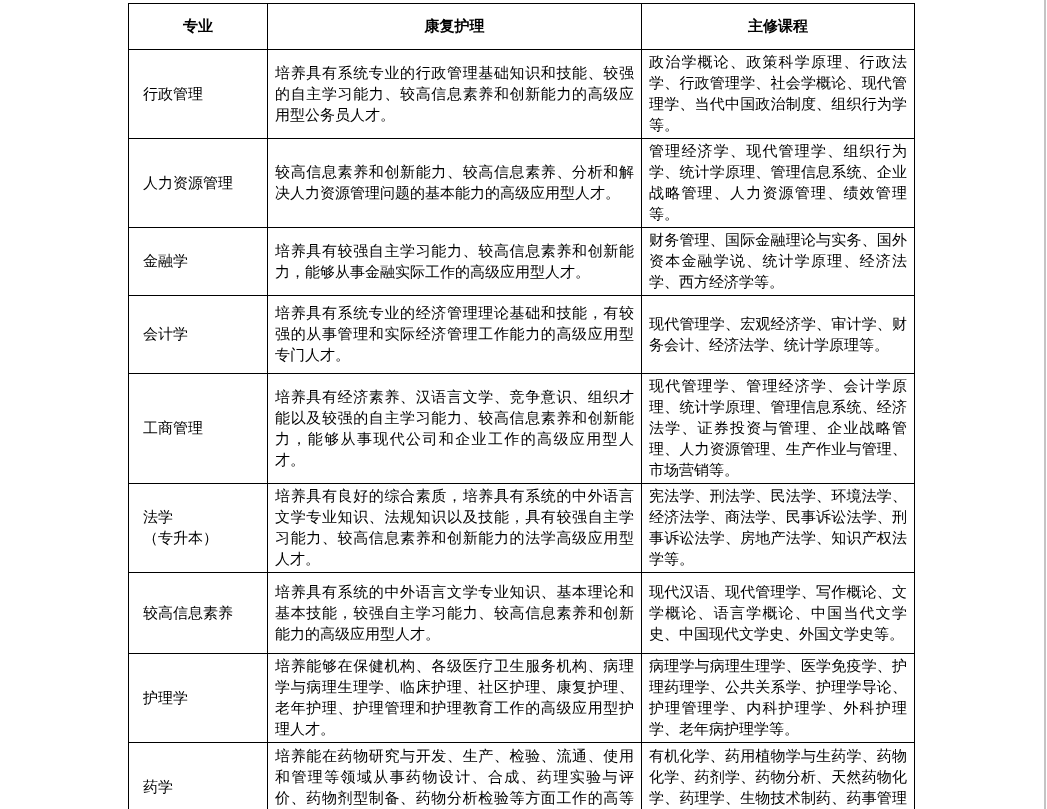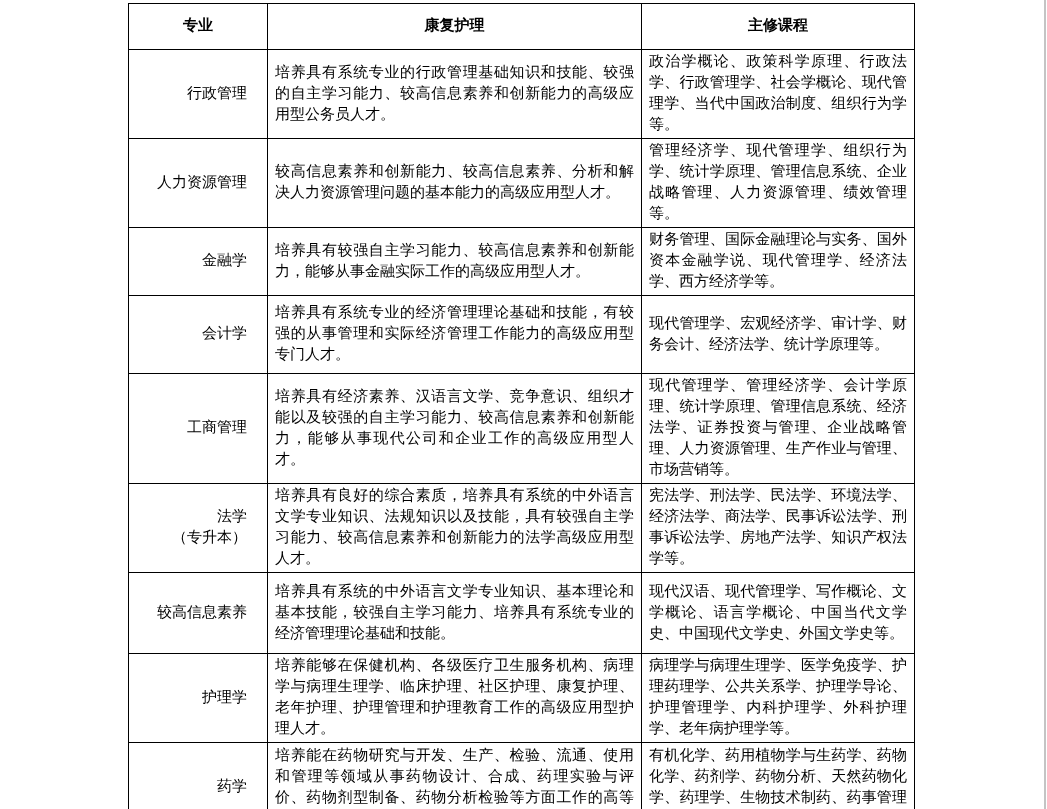--- a/index.html
+++ b/index.html
@@ -6,21 +6,21 @@
     margin: 0;
     padding: 0;
     background: #ffffff;
   }
   .stage {
     position: relative;
     width: 1047px;
     height: 809px;
     overflow: hidden;
     background: #ffffff;
-    font-family: Liberation Mono, monospace;
+    font-family: Liberation Serif, serif;
     color: #000000;
   }
   table.majors {
     position: absolute;
     left: 128px;
     top: 3px;
     width: 786px;
     border-collapse: collapse;
     table-layout: fixed;
   }
@@ -32,23 +32,23 @@
     vertical-align: middle;
     overflow: hidden;
     font-weight: normal;
   }
   table.majors th {
     font-weight: bold;
     text-align: center;
     padding: 2px 4px;
   }
   td.cell-major {
-    text-align: right;
+    text-align: left;
     white-space: pre-line;
-    padding: 2px 20px;
+    padding: 2px 14px;
   }
   td.cell-objective,
   td.cell-courses {
     text-align: justify;
     padding: 2px 7px;
   }
   tr.r-head { height: 46px; }
   tr.r0 { height: 85px; }
   tr.r1 { height: 84px; }
   tr.r2 { height: 64px; }
@@ -90,41 +90,41 @@
         <td class="cell-courses">政治学概论、政策科学原理、行政法学、行政管理学、社会学概论、现代管理学、当代中国政治制度、组织行为学等。</td>
       </tr>
       <tr class="r1">
         <td class="cell-major">人力资源管理</td>
         <td class="cell-objective">较高信息素养和创新能力、较高信息素养、分析和解决人力资源管理问题的基本能力的高级应用型人才。</td>
         <td class="cell-courses">管理经济学、现代管理学、组织行为学、统计学原理、管理信息系统、企业战略管理、人力资源管理、绩效管理等。</td>
       </tr>
       <tr class="r2">
         <td class="cell-major">金融学</td>
         <td class="cell-objective">培养具有较强自主学习能力、较高信息素养和创新能力，能够从事金融实际工作的高级应用型人才。</td>
-        <td class="cell-courses">财务管理、国际金融理论与实务、国外资本金融学说、现代管理学、经济法学、西方经济学等。</td>
+        <td class="cell-courses">财务管理、国际金融理论与实务、国外资本金融学说、统计学原理、经济法学、西方经济学等。</td>
       </tr>
       <tr class="r3">
         <td class="cell-major">会计学</td>
         <td class="cell-objective">培养具有系统专业的经济管理理论基础和技能，有较强的从事管理和实际经济管理工作能力的高级应用型专门人才。</td>
         <td class="cell-courses">现代管理学、宏观经济学、审计学、财务会计、经济法学、统计学原理等。</td>
       </tr>
       <tr class="r4">
         <td class="cell-major">工商管理</td>
         <td class="cell-objective">培养具有经济素养、汉语言文学、竞争意识、组织才能以及较强的自主学习能力、较高信息素养和创新能力，能够从事现代公司和企业工作的高级应用型人才。</td>
         <td class="cell-courses">现代管理学、管理经济学、会计学原理、统计学原理、管理信息系统、经济法学、证券投资与管理、企业战略管理、人力资源管理、生产作业与管理、市场营销等。</td>
       </tr>
       <tr class="r5">
         <td class="cell-major">法学
 （专升本）</td>
         <td class="cell-objective">培养具有良好的综合素质，培养具有系统的中外语言文学专业知识、法规知识以及技能，具有较强自主学习能力、较高信息素养和创新能力的法学高级应用型人才。</td>
         <td class="cell-courses">宪法学、刑法学、民法学、环境法学、经济法学、商法学、民事诉讼法学、刑事诉讼法学、房地产法学、知识产权法学等。</td>
       </tr>
       <tr class="r6">
         <td class="cell-major">较高信息素养</td>
-        <td class="cell-objective">培养具有系统的中外语言文学专业知识、基本理论和基本技能，较强自主学习能力、培养具有系统专业的经济管理理论基础和技能。</td>
+        <td class="cell-objective">培养具有系统的中外语言文学专业知识、基本理论和基本技能，较强自主学习能力、较高信息素养和创新能力的高级应用型人才。</td>
         <td class="cell-courses">现代汉语、现代管理学、写作概论、文学概论、语言学概论、中国当代文学史、中国现代文学史、外国文学史等。</td>
       </tr>
       <tr class="r7">
         <td class="cell-major">护理学</td>
         <td class="cell-objective">培养能够在保健机构、各级医疗卫生服务机构、病理学与病理生理学、临床护理、社区护理、康复护理、老年护理、护理管理和护理教育工作的高级应用型护理人才。</td>
         <td class="cell-courses">病理学与病理生理学、医学免疫学、护理药理学、公共关系学、护理学导论、护理管理学、内科护理学、外科护理学、老年病护理学等。</td>
       </tr>
       <tr class="r8">
         <td class="cell-major">药学</td>
         <td class="cell-objective">培养能在药物研究与开发、生产、检验、流通、使用和管理等领域从事药物设计、合成、药理实验与评价、药物剂型制备、药物分析检验等方面工作的高等应用型专门人才。</td>

